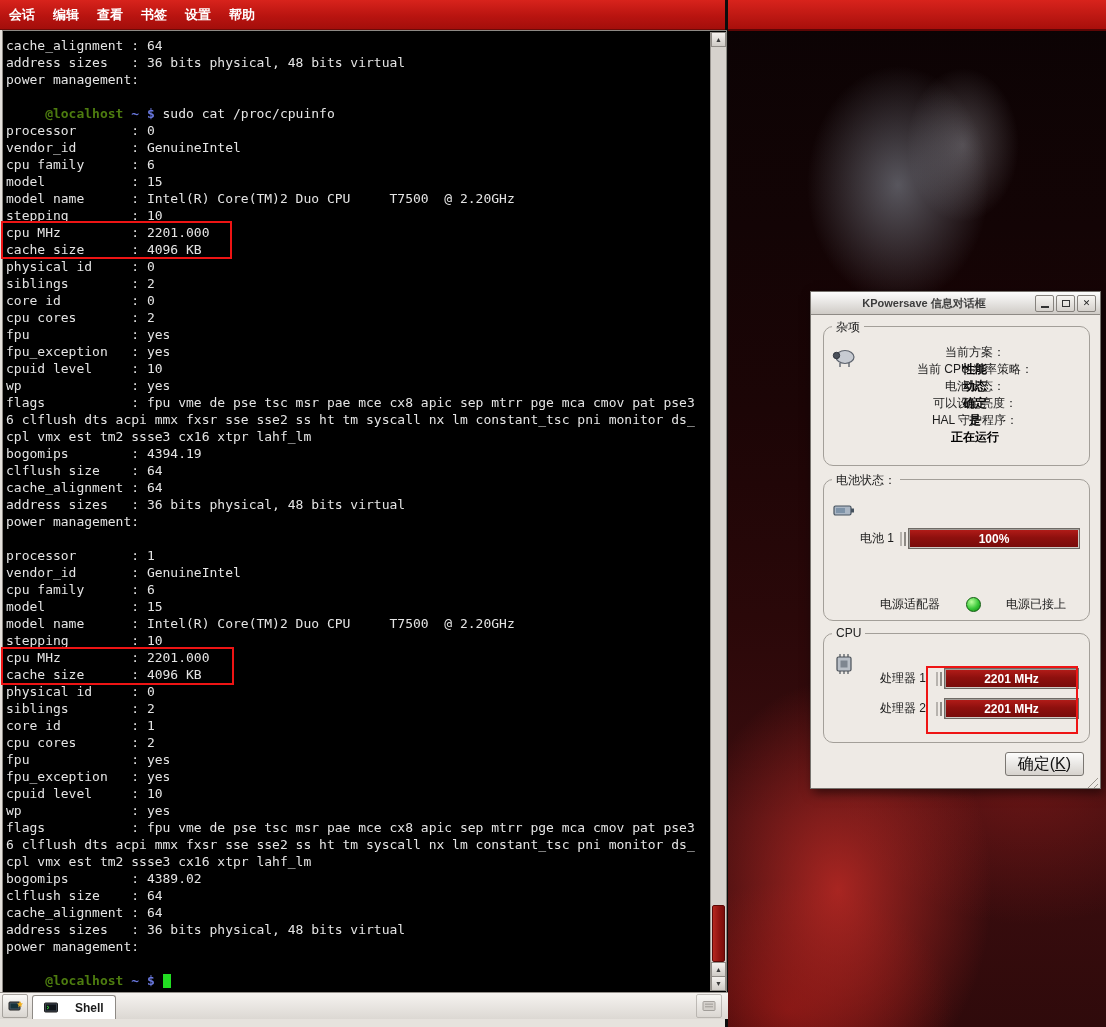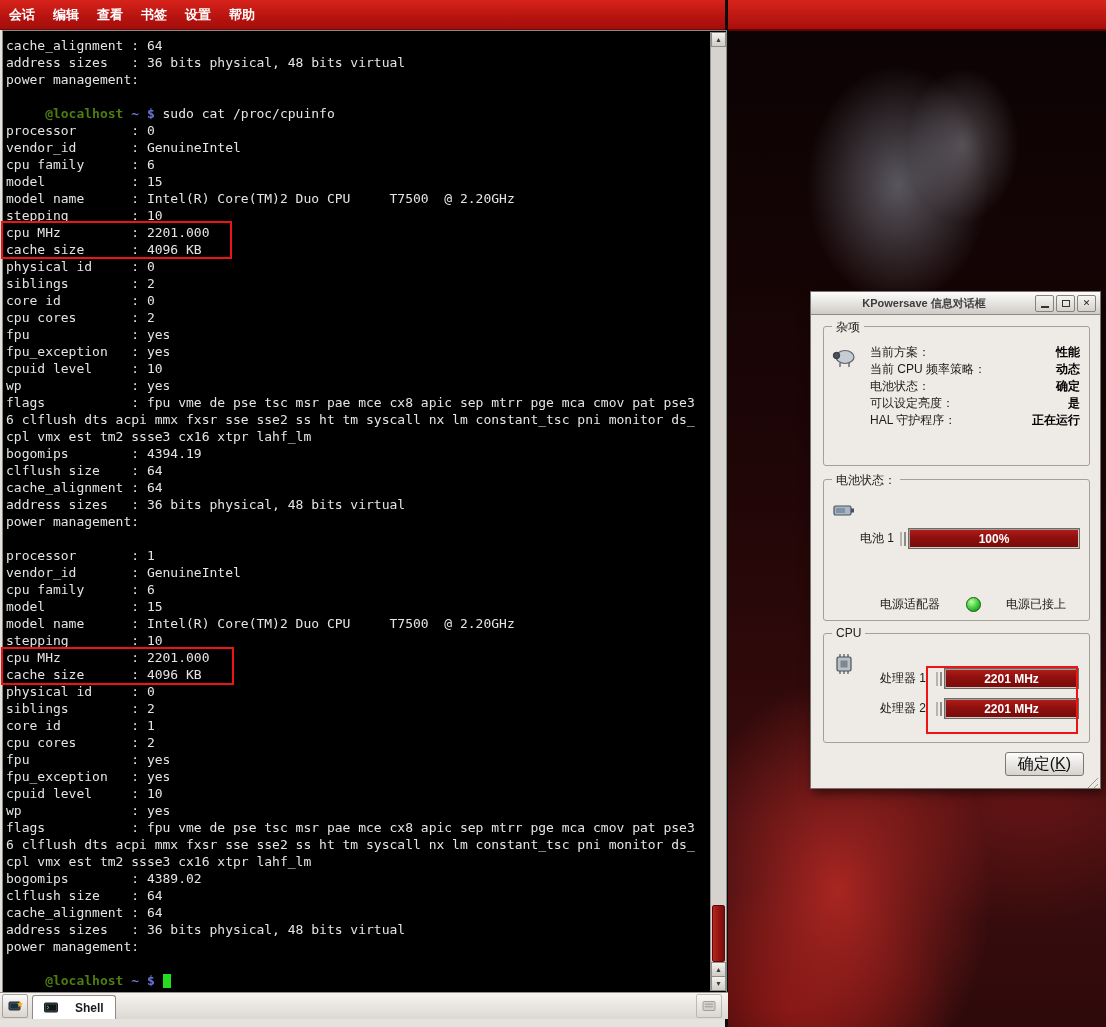--- a/index.html
+++ b/index.html
@@ -63,29 +63,29 @@
   .kpd-title{position:relative;height:22px;background:linear-gradient(180deg,#fdfdfd,#cfcbc6);
              border-bottom:1px solid #8e8a85;display:flex;align-items:center;padding:0 4px;}
   .kpd-title-text{flex:1;text-align:center;font-size:11px;font-weight:bold;color:#3c3c3c;}
   .winbtn{width:17px;height:15px;margin-left:2px;border:1px solid #86827d;border-radius:2px;
           background:linear-gradient(180deg,#f7f5f2,#d5d1cc);display:flex;align-items:center;justify-content:center;
           font-size:9px;color:#222;line-height:1;}
   .glyph-min{width:8px;height:2px;background:#333;margin-top:7px;}
   .glyph-max{width:8px;height:7px;border:1px solid #333;box-sizing:border-box;}
   .kpd-body{position:absolute;left:0;top:22px;width:100%;height:476px;}
 
-  .group{position:absolute;left:12px;width:267px;border:1px solid #a39f99;border-radius:3px;box-sizing:border-box;}
+  .group{position:absolute;left:12px;width:267px;border:1px solid #a39f99;border-radius:10px;box-sizing:border-box;}
   .glegend{position:absolute;top:-8px;left:8px;background:#eeeae5;padding:0 4px;font-size:12px;color:#222;}
   .g-misc{top:12px;height:140px;}
   .g-bat{top:165px;height:142px;}
   .g-cpu{top:319px;height:110px;}
   .gicon{position:absolute;left:8px;top:18px;width:24px;height:24px;}
 
   .misc-rows{position:absolute;left:46px;right:9px;top:17px;}
-  .mrow{display:flex;justify-content:space-between;height:17px;align-items:center;}
+  .mrow{display:flex;justify-content:space-between;height:17px;align-items:center;flex-direction:column;}
   .mlabel{color:#1d1d1d;}
   .mvalue{font-weight:bold;color:#000;}
 
   .bat-row{position:absolute;left:36px;right:9px;top:48px;display:flex;align-items:center;}
   .blabel{width:40px;}
   .bargrip{width:6px;height:14px;margin-right:2px;border-left:2px solid #b7b3ae;border-right:2px solid #8e8a85;box-sizing:border-box;}
   .pbar{position:relative;flex:1;height:21px;border:1px solid #6f6b66;background:#cfcbc6;box-sizing:border-box;
         box-shadow:inset 1px 1px 0 rgba(0,0,0,.22);}
   .pfill{position:absolute;left:1px;top:1px;bottom:1px;width:calc(100% - 2px);
          background:linear-gradient(180deg,#b01b18 0%,#8e100e 45%,#780b0a 100%);}

